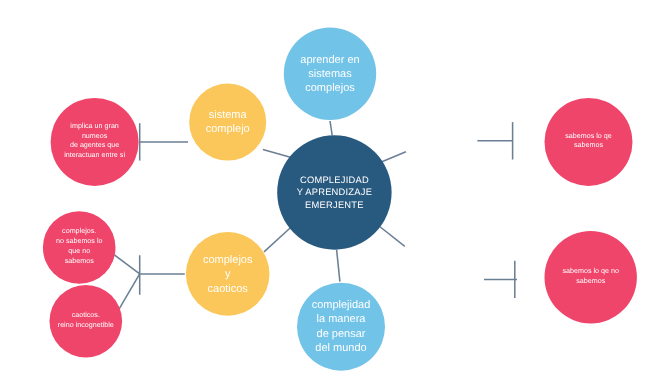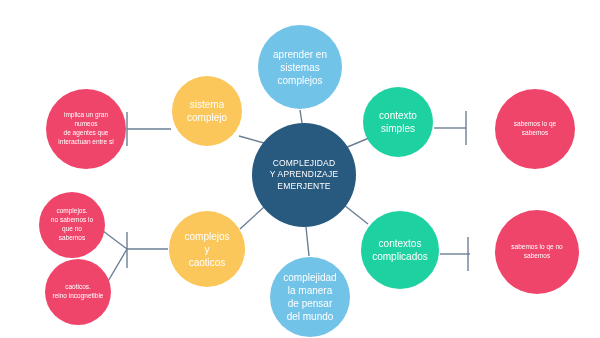--- a/index.html
+++ b/index.html
@@ -120,33 +120,25 @@
 reino incognetible</span>
   </div>
 
   <div class="node node-lvl1" style="left: 270px; top: 257px; width: 80px; height: 80px; background: rgb(114, 195, 232);">
     <span class="label">complejidad
 la manera
 de pensar
 del mundo</span>
   </div>
 
-  <div class="node node-lvl1" style="left: 363px; top: 87px; width: 70px; height: 70px; background: rgb(30, 209, 160);">
-    <span class="label">contexto
-simples</span>
-  </div>
 
   <div class="node node-lvl2" style="left: 495px; top: 89px; width: 80px; height: 80px; background: rgb(240, 69, 107);">
     <span class="label">sabemos lo qe
 sabemos</span>
   </div>
 
-  <div class="node node-lvl1" style="left: 361px; top: 211px; width: 78px; height: 78px; background: rgb(30, 209, 160);">
-    <span class="label">contextos
-complicados</span>
-  </div>
 
   <div class="node node-lvl2" style="left: 495px; top: 210px; width: 84px; height: 84px; background: rgb(240, 69, 107);">
     <span class="label">sabemos lo qe no
 sabemos</span>
   </div>
 
 </div>
 
 </body></html>

